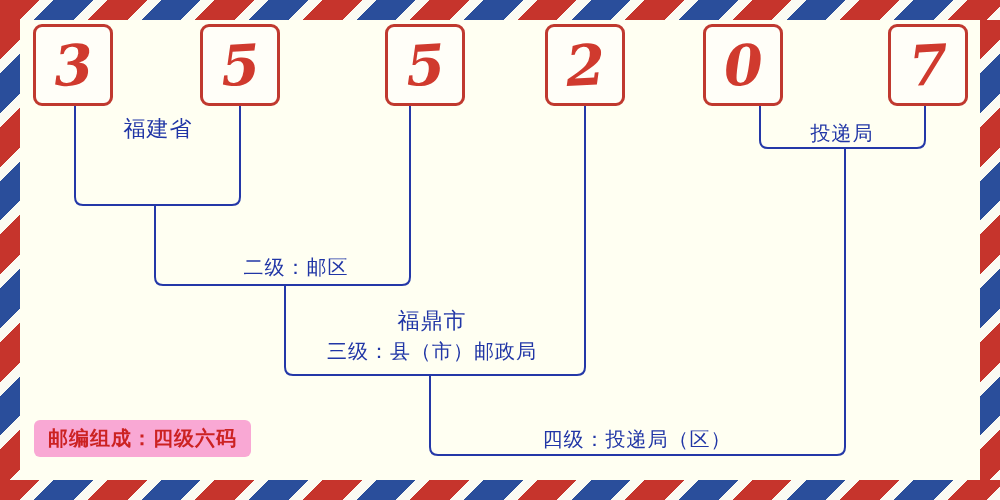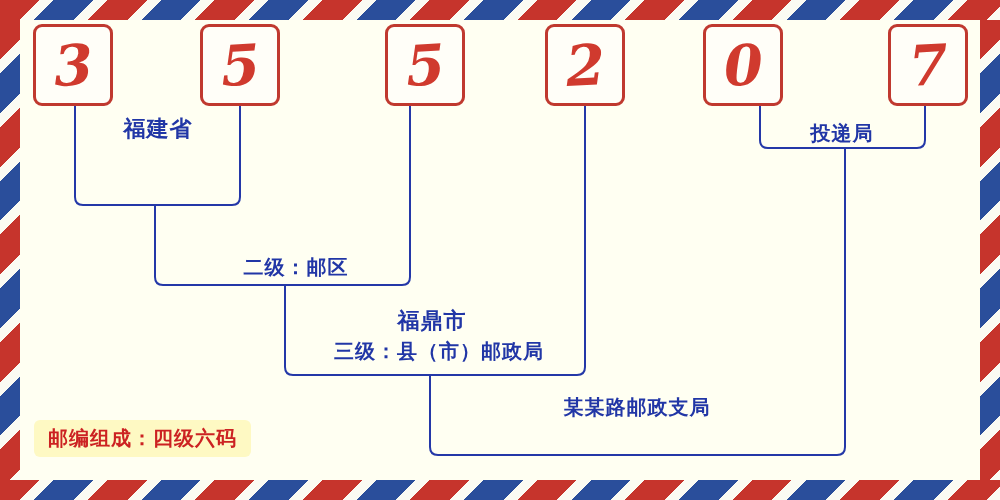--- a/index.html
+++ b/index.html
@@ -57,31 +57,31 @@
 
   
   .connectors{position:absolute;left:0;top:0;width:1000px;height:500px;z-index:1;}
   .connectors path{stroke:#2438a8;stroke-width:2;fill:none;}
 
   
   .lbl{
     position:absolute;
     color:#2136a6;
     font-size:20px;
-    font-weight:700;
+    font-weight:400;
     white-space:nowrap;
     transform:translateX(-50%);
     z-index:4;
     letter-spacing:1px;
   }
   .lbl-big{font-size:22px;}
   .footer-note{
     position:absolute;
     left:34px;top:420px;
-    background:#fef9c3;
+    background:#f9a8d4;
     border-radius:6px;
     padding:5px 14px;
     color:#cc2222;
     font-size:20px;
     font-weight:700;
     letter-spacing:1px;
     z-index:4;
   }
 </style>
 </head>
@@ -119,21 +119,21 @@
   </div>
   <div class="digit-box d6">
     <span class="digit">7</span>
   </div>
 
   <div class="lbl lbl-big" style="left:158px;top:114px;">福建省</div>
 
   <div class="lbl" style="left:296px;top:254px;">二级：邮区</div>
 
   <div class="lbl lbl-big" style="left:432px;top:306px;text-align:right;">福鼎市</div>
-  <div class="lbl" style="left:432px;top:338px;margin-left:7px;">三级：县（市）邮政局</div>
+  <div class="lbl" style="left:432px;top:338px;">三级：县（市）邮政局</div>
 
-  <div class="lbl" style="left:637px;top:394px;">某某路邮政支局</div>
+  <div class="lbl" style="left:637px;top:426px;">四级：投递局（区）</div>
 
   <div class="lbl" style="left:842px;top:120px;">投递局</div>
 
   <div class="footer-note">邮编组成：四级六码</div>
 
 </div>
 
 </body></html>

